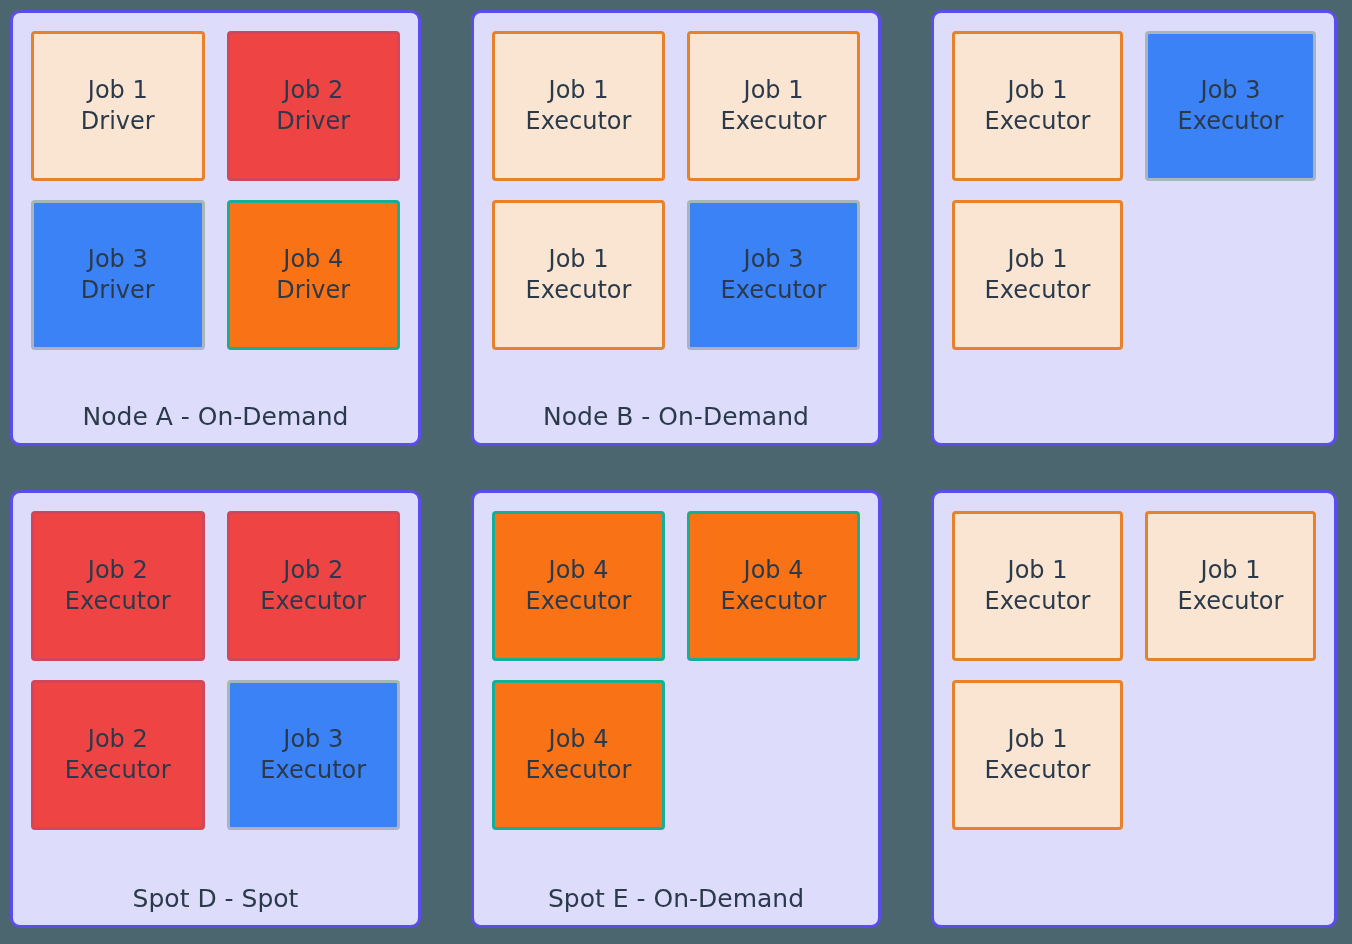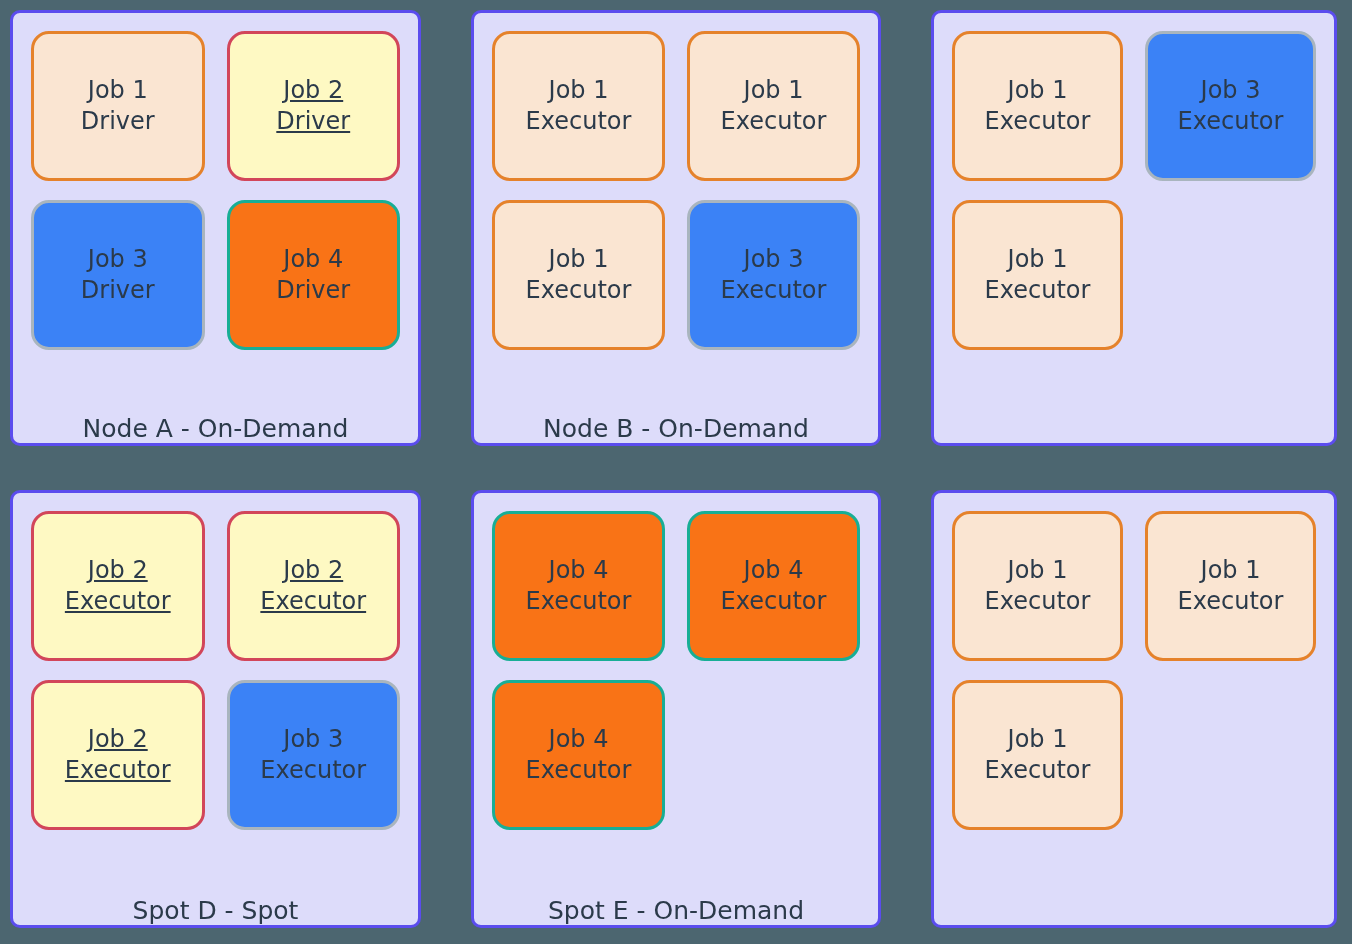--- a/index.html
+++ b/index.html
@@ -56,49 +56,49 @@
     column-gap: 22px;
     row-gap: 19px;
     justify-items: start;
   }
 
   .job-box {
     box-sizing: border-box;
     width: 100%;
     max-width: 174px;
     height: 150px;
-    border-radius: 18px;
+    border-radius: 4px;
     border: 3px solid transparent;
     display: flex;
     flex-direction: column;
     align-items: center;
     justify-content: center;
     line-height: 1.28;
     font-size: 24px;
     color: #2b3a4a;
     text-align: center;
   }
   .job-box .line { display: block; }
 
   .job-empty {
     width: 100%;
     height: 150px;
     background: transparent;
   }
 
   
   .theme-job1 { background: #fae5d2; border-color: #e5822b; }
-  .theme-job2 { background: #fef9c3; border-color: #d2465a; text-decoration: underline; }
+  .theme-job2 { background: #ef4444; border-color: #d2465a; }
   .theme-job3 { background: #3b82f6; border-color: #a9b5be; }
   .theme-job4 { background: #f97316; border-color: #18ae95; }
 
   .node-label {
     margin-top: auto;
     margin-bottom: 0;
-    padding-bottom: 0;
+    padding-bottom: 12px;
     font-size: 25px;
     color: #2b3a4a;
     text-align: center;
     white-space: nowrap;
   }
 
   
   .node-label-wrap {
     flex: 1 1 auto;
     display: flex;

